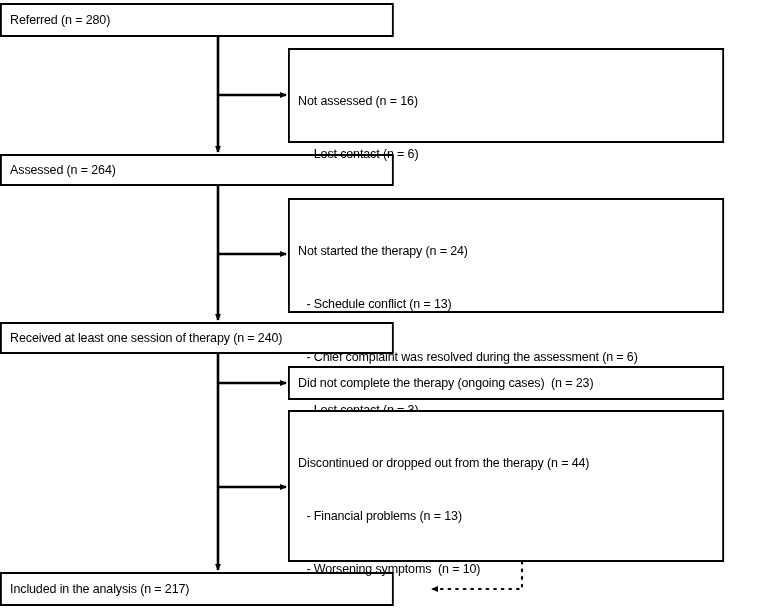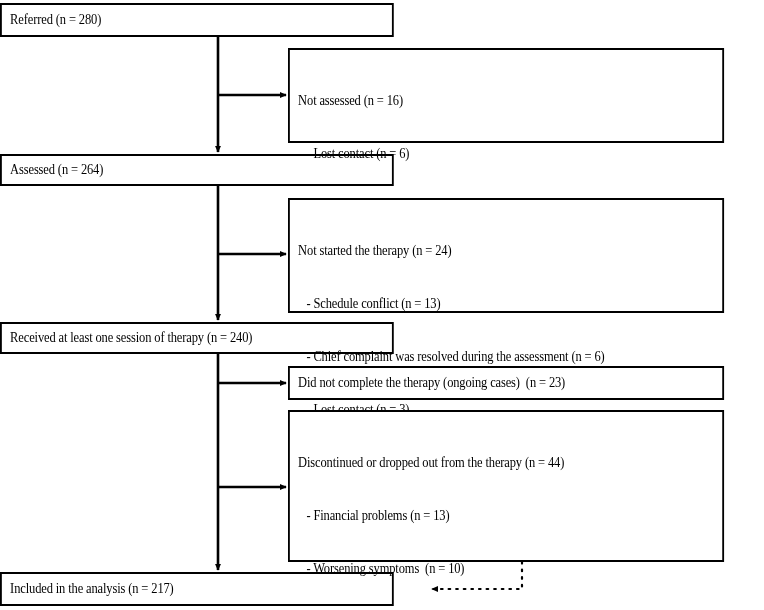--- a/index.html
+++ b/index.html
@@ -12,21 +12,20 @@
     height: 610px;
     font-family: "Liberation Sans", "DejaVu Sans", sans-serif;
     color: #000000;
     overflow: hidden;
   }
   #flowchart {
     position: relative;
     width: 764px;
     height: 610px;
     background: #ffffff;
-    font-family: Liberation Serif, serif;
   }
   svg.connectors {
     position: absolute;
     left: 0;
     top: 0;
     width: 764px;
     height: 610px;
     pointer-events: none;
   }
   .node {

